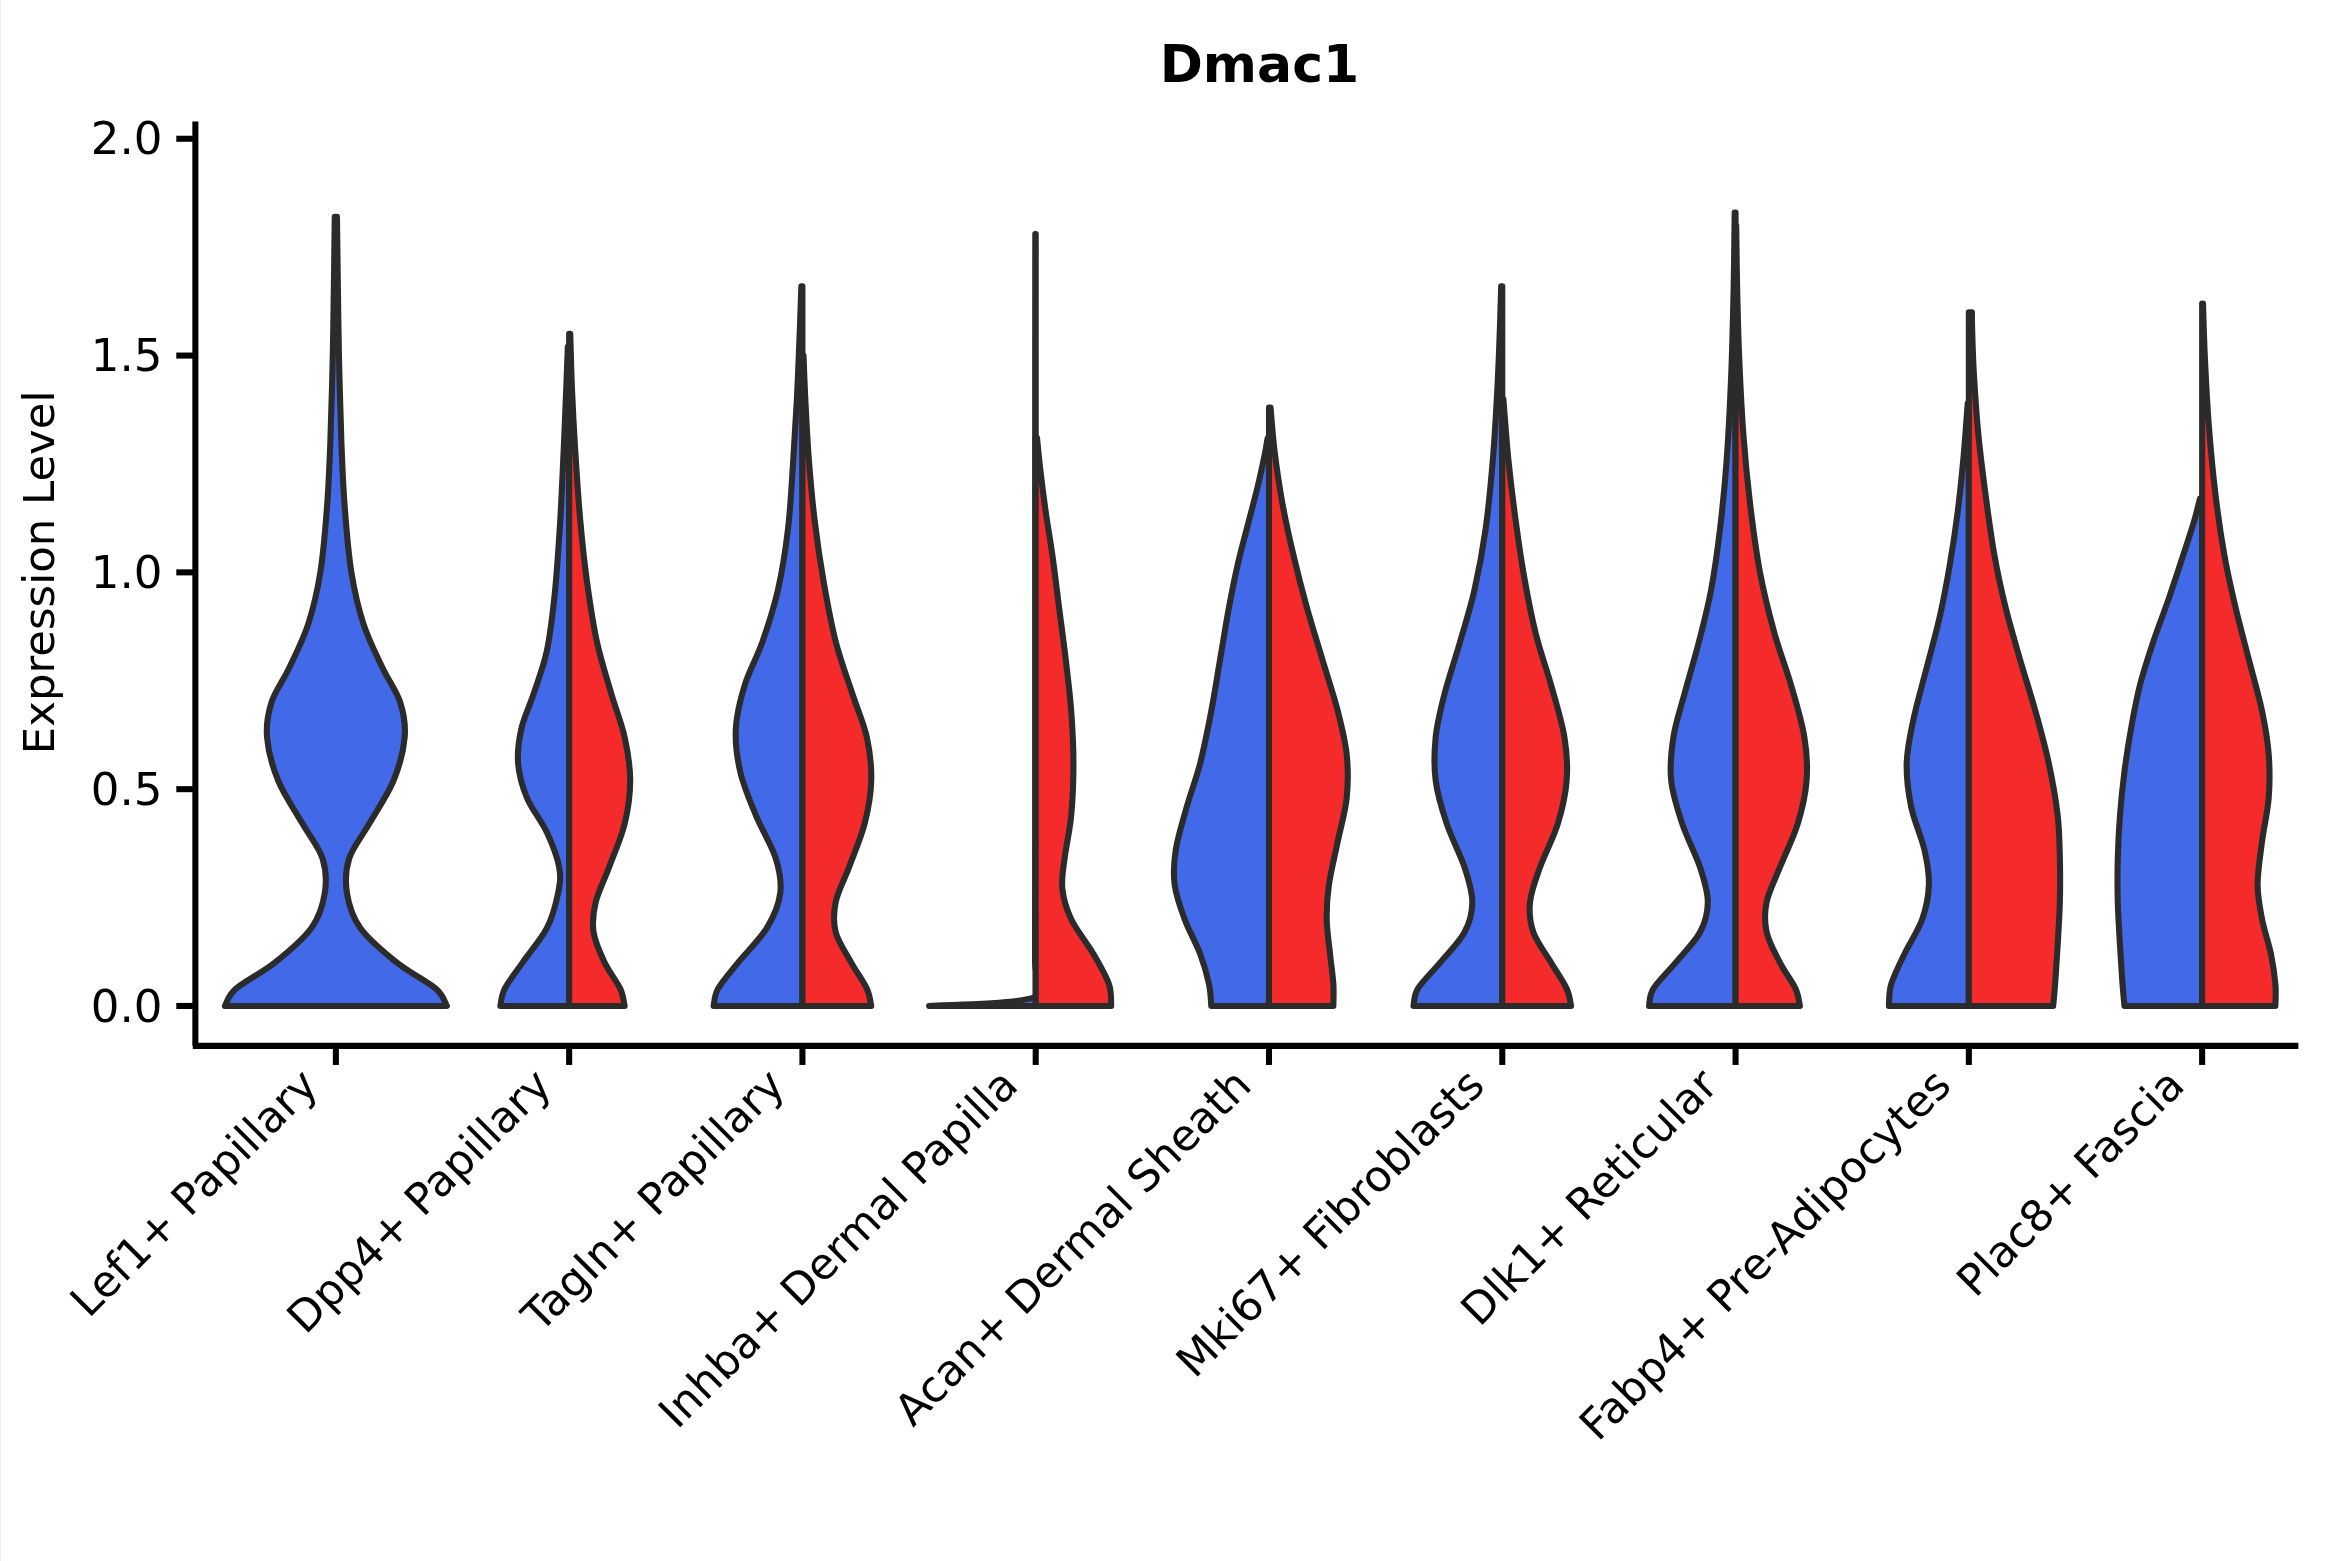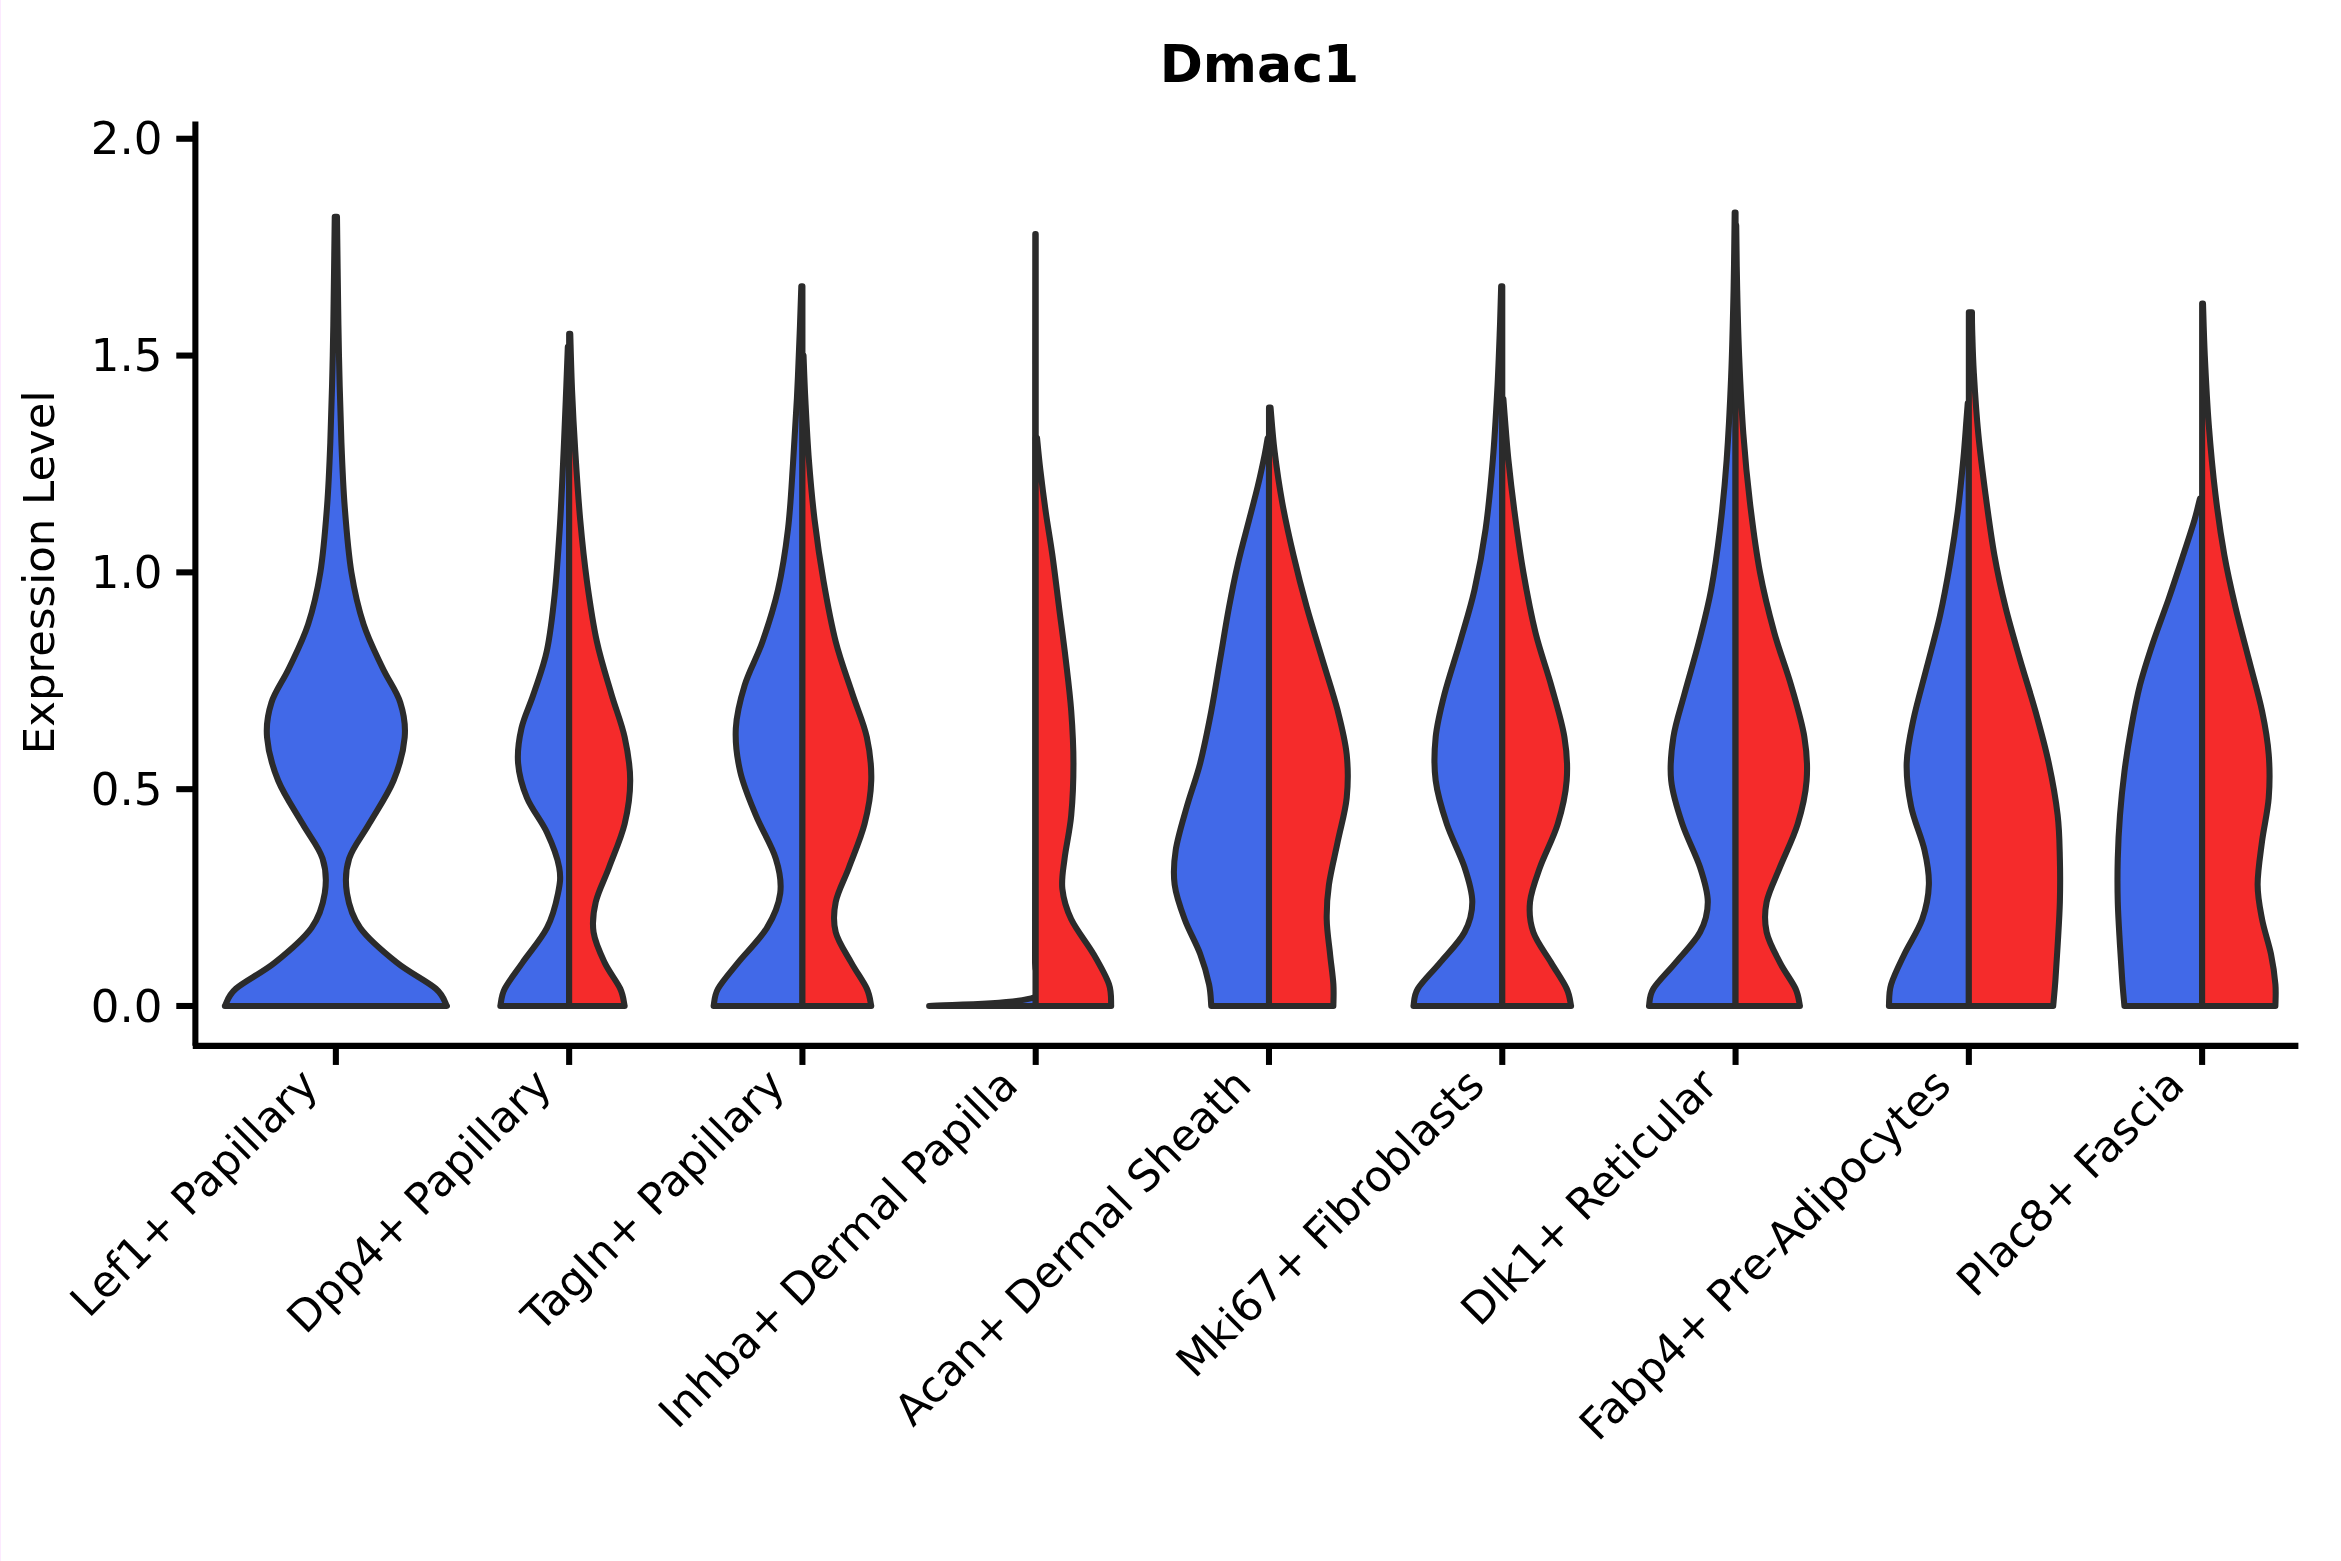--- a/index.html
+++ b/index.html
@@ -1,17 +1,17 @@
 <!DOCTYPE html>
 <html style="font-size:14px"><head>
 <meta charset="utf-8">
 <style>
   html,body{margin:0;padding:0;background:#ffffff;}
   body{width:2342px;height:1561px;font-family:"DejaVu Sans",sans-serif;overflow:hidden;}
-  #root{position:relative;width:2342px;height:1561px;background:#f0abfc;}
+  #root{position:relative;width:2342px;height:1561px;background:#7dd3fc;}
   svg{display:block;}
   .ttl{font-weight:bold;}
 </style>
 </head>
 <body>
 
 <div id="root">
   <svg id="plot" width="2342" height="1561" viewBox="0 0 2700 1800" xmlns="http://www.w3.org/2000/svg">
     <rect x="0" y="0" width="2700" height="1800" fill="#ffffff"></rect>
     <text id="chart-title" class="ttl" x="1452" y="95" text-anchor="middle" font-size="60" font-family="DejaVu Sans, sans-serif" font-weight="bold" fill="#000">Dmac1</text>

